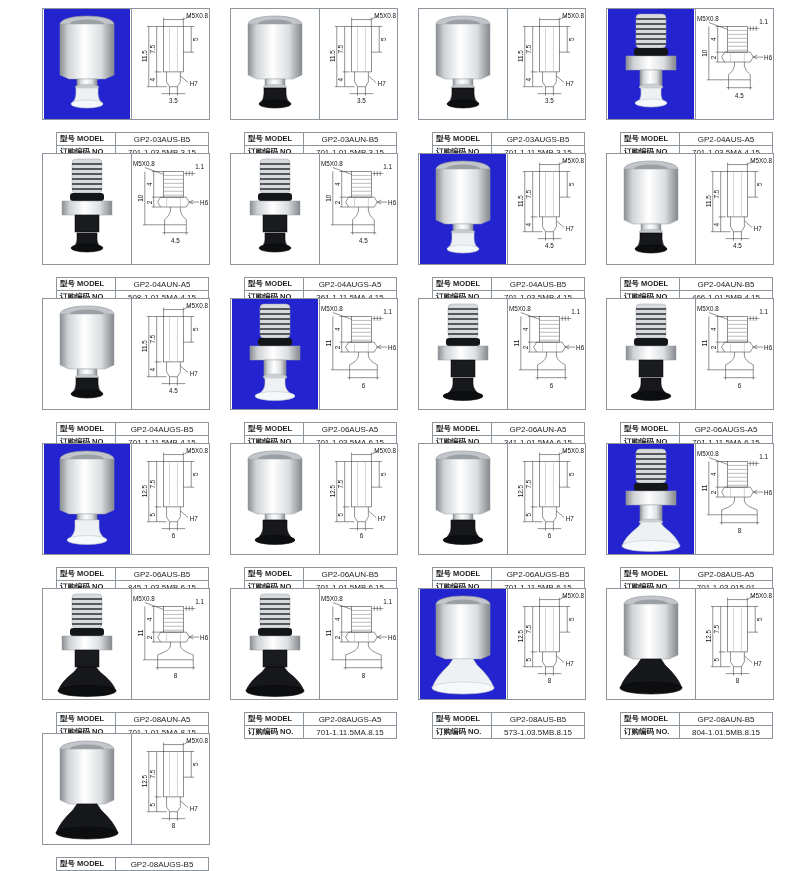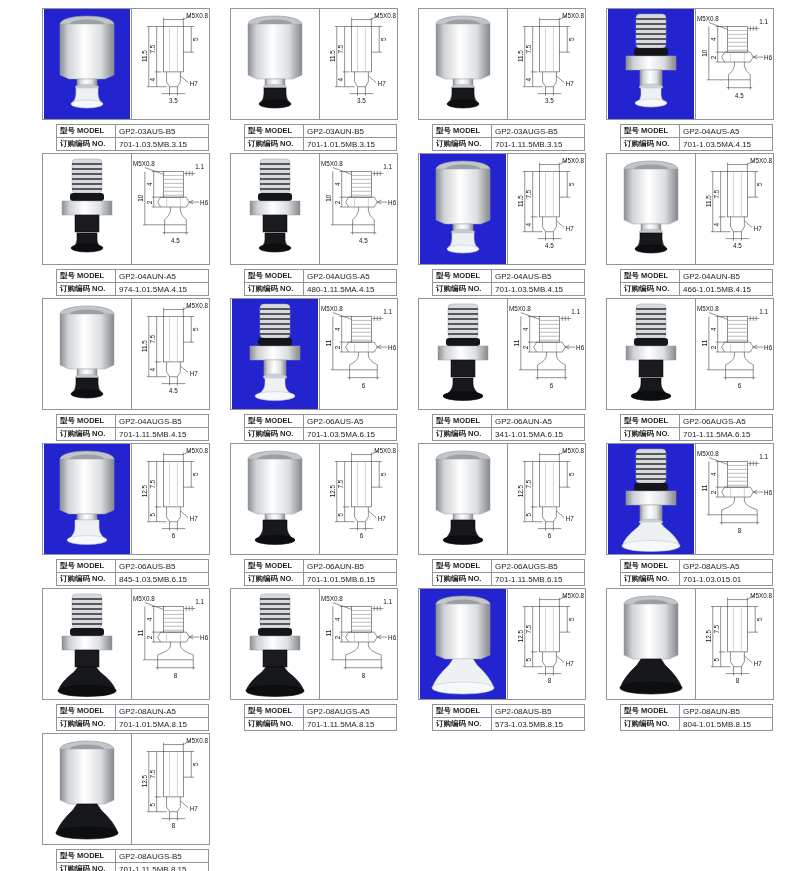--- a/index.html
+++ b/index.html
@@ -6,24 +6,24 @@
   #page{width:794px;height:871px;overflow:hidden;background:#fff;}
   #grid{display:grid;grid-template-columns:repeat(4,168px);column-gap:20px;row-gap:3px;
         padding:8px 0 0 42px;box-sizing:border-box;}
   .cell{height:142px;}
   .imgbox{display:flex;border:1px solid #8e959c;height:112px;background:#fff;box-sizing:border-box;}
   .photo{width:88px;height:110px;border-right:1px solid #8e959c;overflow:hidden;}
   .photo svg{display:block;width:100%;height:100%;}
   .draw{flex:1;background:#fff;overflow:hidden;}
   .draw svg{display:block;width:100%;height:100%;}
   svg text{font-family:"Liberation Sans",sans-serif;}
-  table.spec{border-collapse:collapse;margin:4px 0 0 14px;font-size:8px;color:#1c1c1c;table-layout:fixed;}
+  table.spec{border-collapse:collapse;margin:12px 0 0 14px;font-size:8px;color:#1c1c1c;table-layout:fixed;}
   table.spec td{border:1px solid #8e959c;padding:0 3px;height:12px;white-space:nowrap;overflow:hidden;background:#fff;}
   table.spec td.h{font-weight:bold;font-size:7.5px;width:52px;}
-  table.spec td.v{width:86px;}
+  table.spec td.v{width:86px;text-align:center;}
 </style>
 </head>
 <body>
 
 <svg width="0" height="0" style="position:absolute" aria-hidden="true">
   <defs>
     <linearGradient id="gm" x1="0" y1="0" x2="1" y2="0">
       <stop offset="0" stop-color="#898d91"></stop>
         <stop offset="0.15" stop-color="#cfd2d5"></stop>
       <stop offset="0.45" stop-color="#ffffff"></stop>
@@ -294,21 +294,21 @@
           </div>
     </div>
     <table class="spec">
       <tbody>
             <tr>
         <td class="h">型号 MODEL</td>
         <td class="v">GP2-04AUN-A5</td>
       </tr>
       <tr>
         <td class="h">订购编码 NO.</td>
-        <td class="v">974-1.01.5MA.4.15</td>
+        <td class="v">508-1.01.5MA.4.15</td>
       </tr>
     </tbody>
         </table>
       </div>
       <div class="cell">
     <div class="imgbox">
       <div class="photo">
             <svg viewBox="0 0 86 110" preserveAspectRatio="xMidYMid meet">
     <rect x="0" y="0" width="86" height="110" fill="#ffffff"></rect>
     <rect x="28" y="5" width="30" height="34" rx="4" fill="#d8dadd" stroke="#9aa0a5" stroke-width="0.5"></rect>
@@ -348,21 +348,21 @@
           </div>
     </div>
     <table class="spec">
       <tbody>
             <tr>
         <td class="h">型号 MODEL</td>
         <td class="v">GP2-04AUGS-A5</td>
       </tr>
       <tr>
         <td class="h">订购编码 NO.</td>
-        <td class="v">480-1.11.5MA.4.15</td>
+        <td class="v">361-1.11.5MA.4.15</td>
       </tr>
     </tbody>
         </table>
       </div>
       <div class="cell">
     <div class="imgbox">
       <div class="photo">
             <svg viewBox="0 0 86 110" preserveAspectRatio="xMidYMid meet">
     <rect x="0" y="0" width="86" height="110" fill="#2323cf"></rect>
     <ellipse cx="43" cy="15" rx="27" ry="8" fill="#c2c6ca" stroke="#8f9499" stroke-width="0.6"></ellipse>

